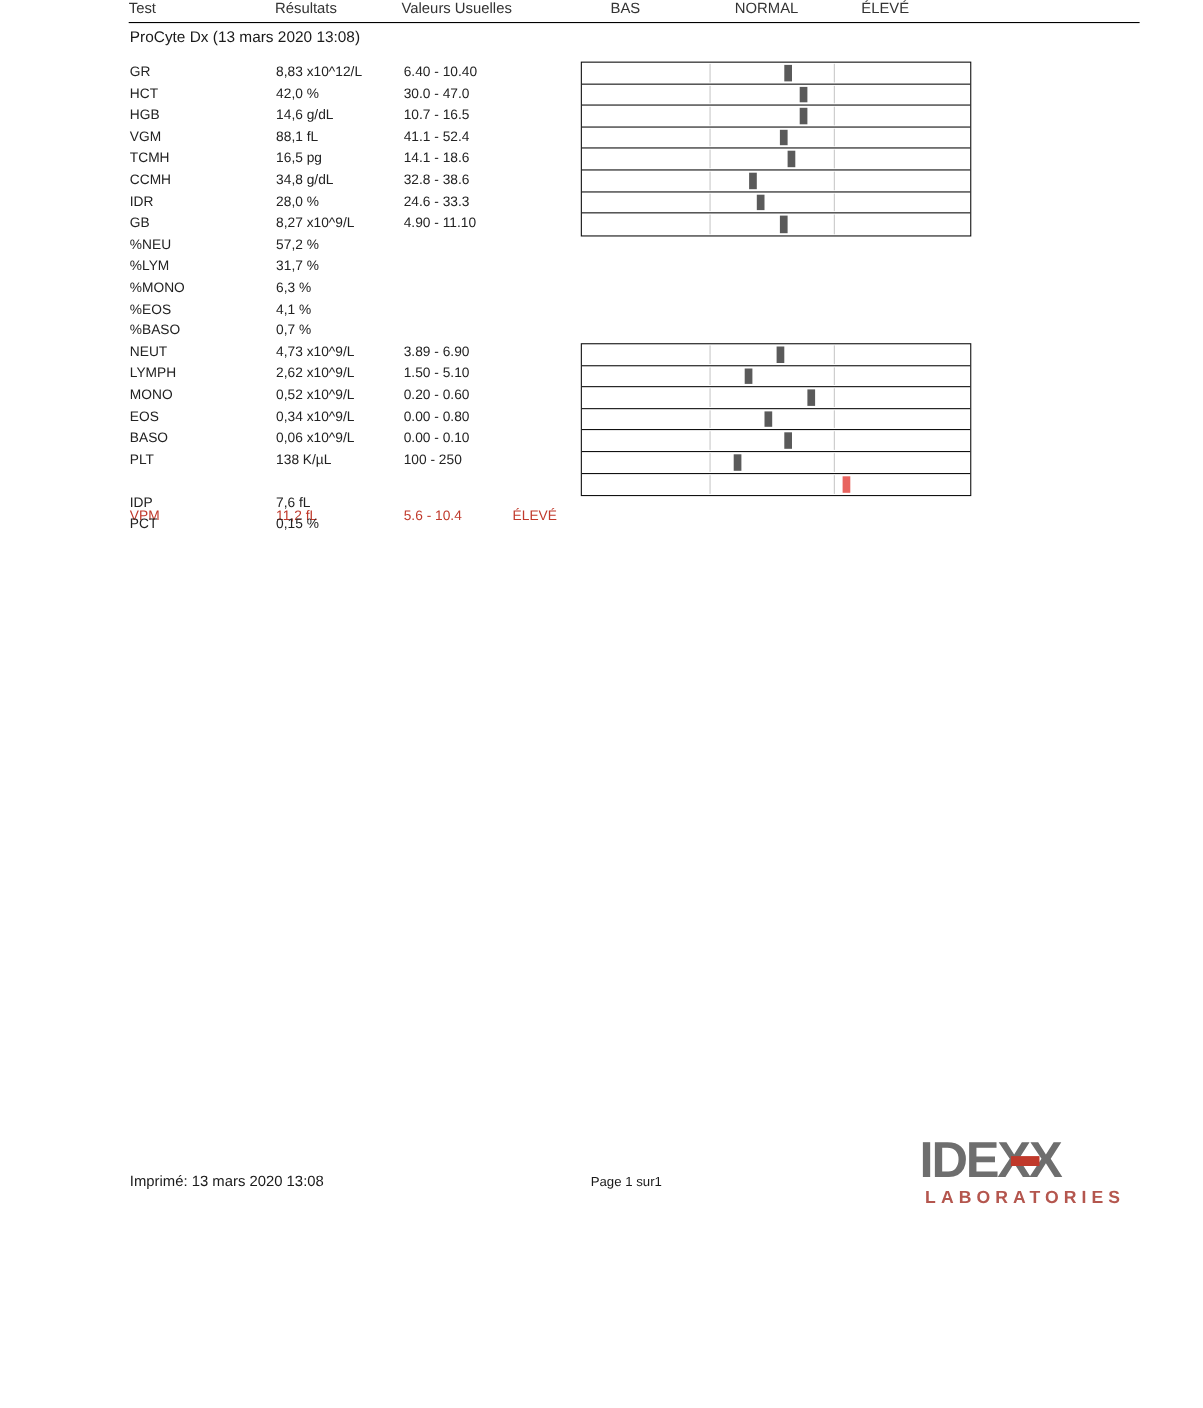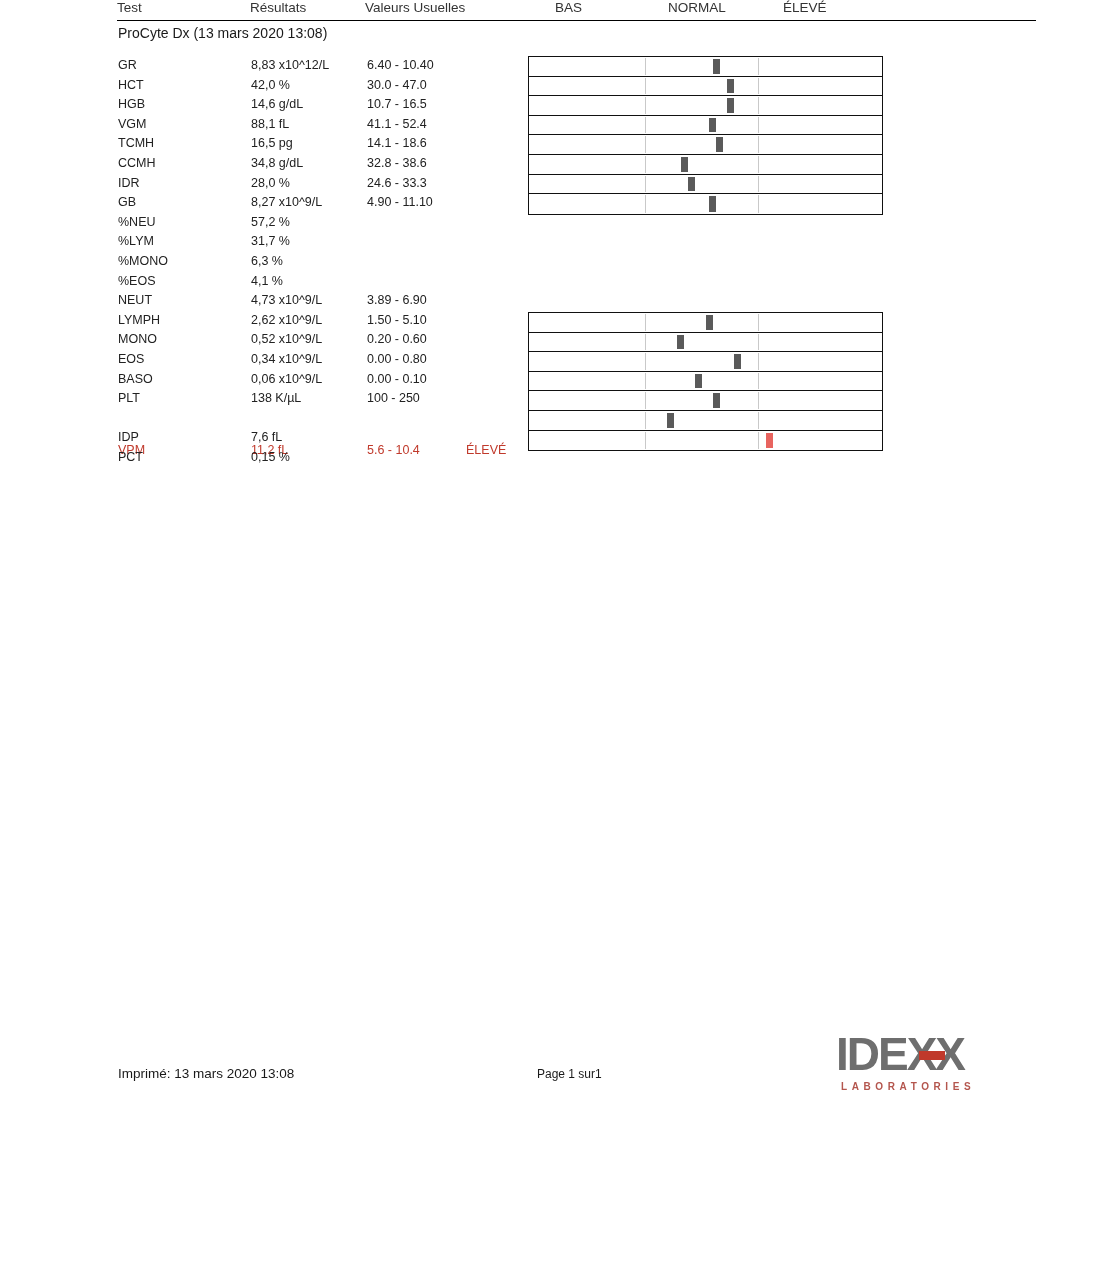--- a/index.html
+++ b/index.html
@@ -163,21 +163,21 @@
     left: 83px;
     top: 20px;
     width: 26px;
     height: 9px;
     background: #c0392b;
   }
   .logo-sub {
     position: absolute;
     left: 5px;
     top: 50px;
-    font-size: 10px;
+    font-size: 16px;
     letter-spacing: 4.6px;
     color: #b4564e;
     font-weight: bold;
   }
 </style>
 </head>
 <body>
 
 <div class="header">
   <div class="h-cell h-test">Test</div>
@@ -258,20 +258,26 @@
       <div class="c c-range"></div>
       <div class="c c-flag"></div>
     </div>
     <div class="row">
       <div class="c c-name">%EOS</div>
       <div class="c c-value">4,1 %</div>
       <div class="c c-range"></div>
       <div class="c c-flag"></div>
     </div>
     <div class="row">
+      <div class="c c-name">%BASO</div>
+      <div class="c c-value">0,7 %</div>
+      <div class="c c-range"></div>
+      <div class="c c-flag"></div>
+    </div>
+    <div class="row">
       <div class="c c-name">NEUT</div>
       <div class="c c-value">4,73 x10^9/L</div>
       <div class="c c-range">3.89 - 6.90</div>
       <div class="c c-flag"></div>
     </div>
     <div class="row">
       <div class="c c-name">LYMPH</div>
       <div class="c c-value">2,62 x10^9/L</div>
       <div class="c c-range">1.50 - 5.10</div>
       <div class="c c-flag"></div>

